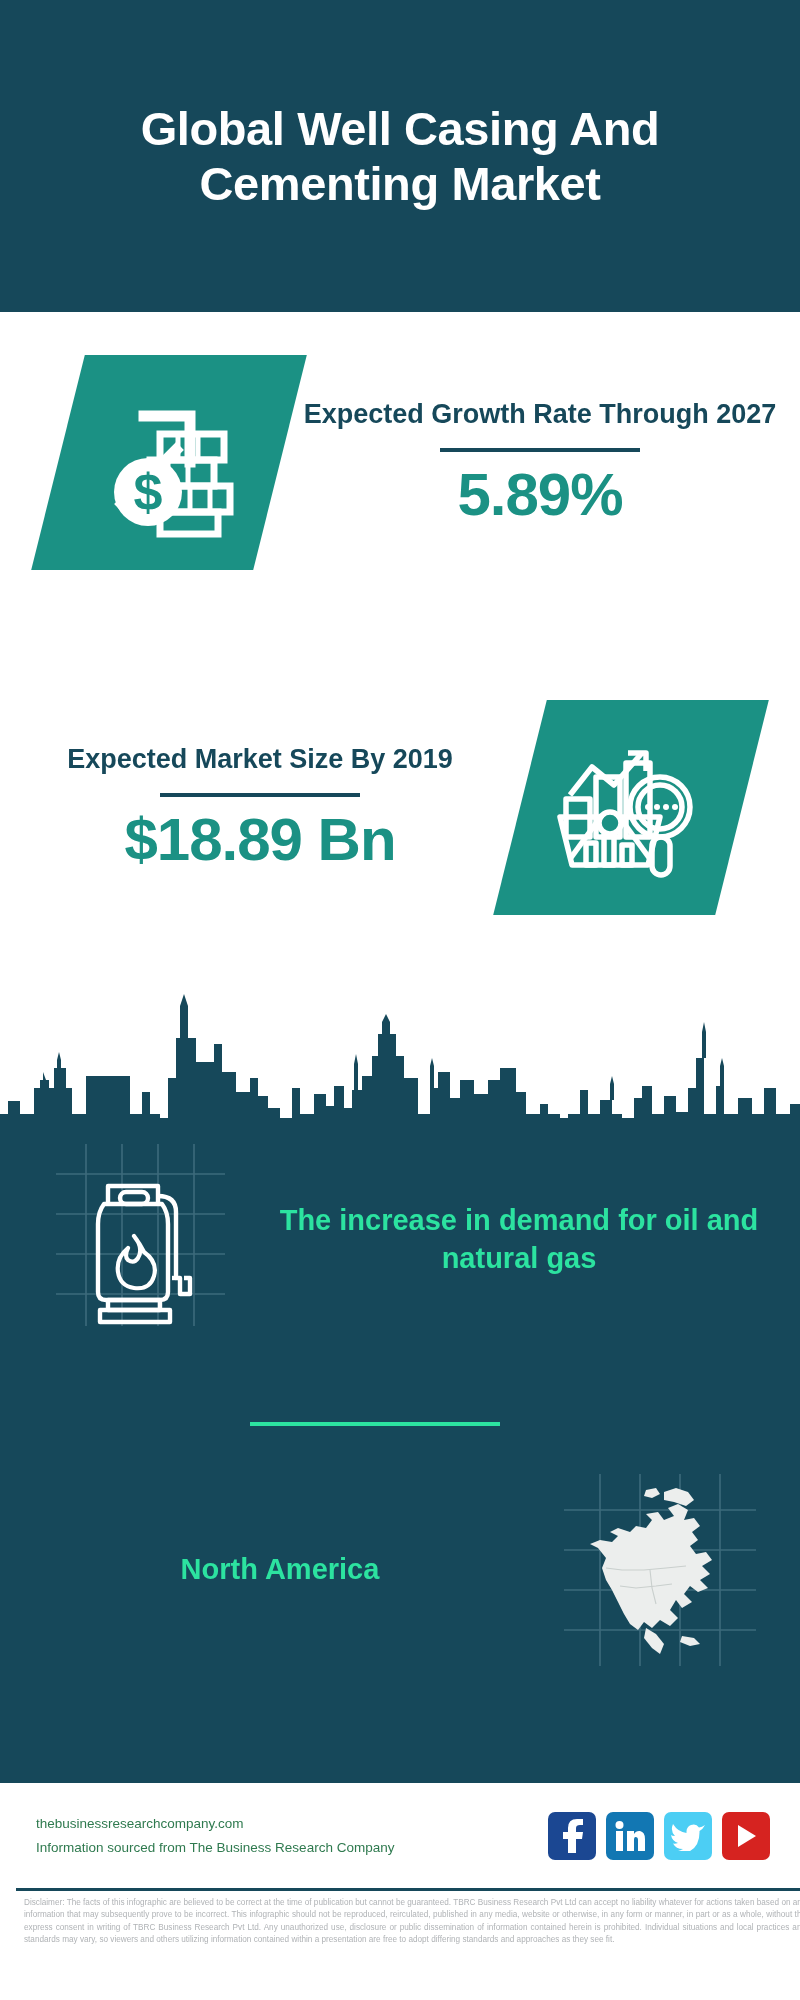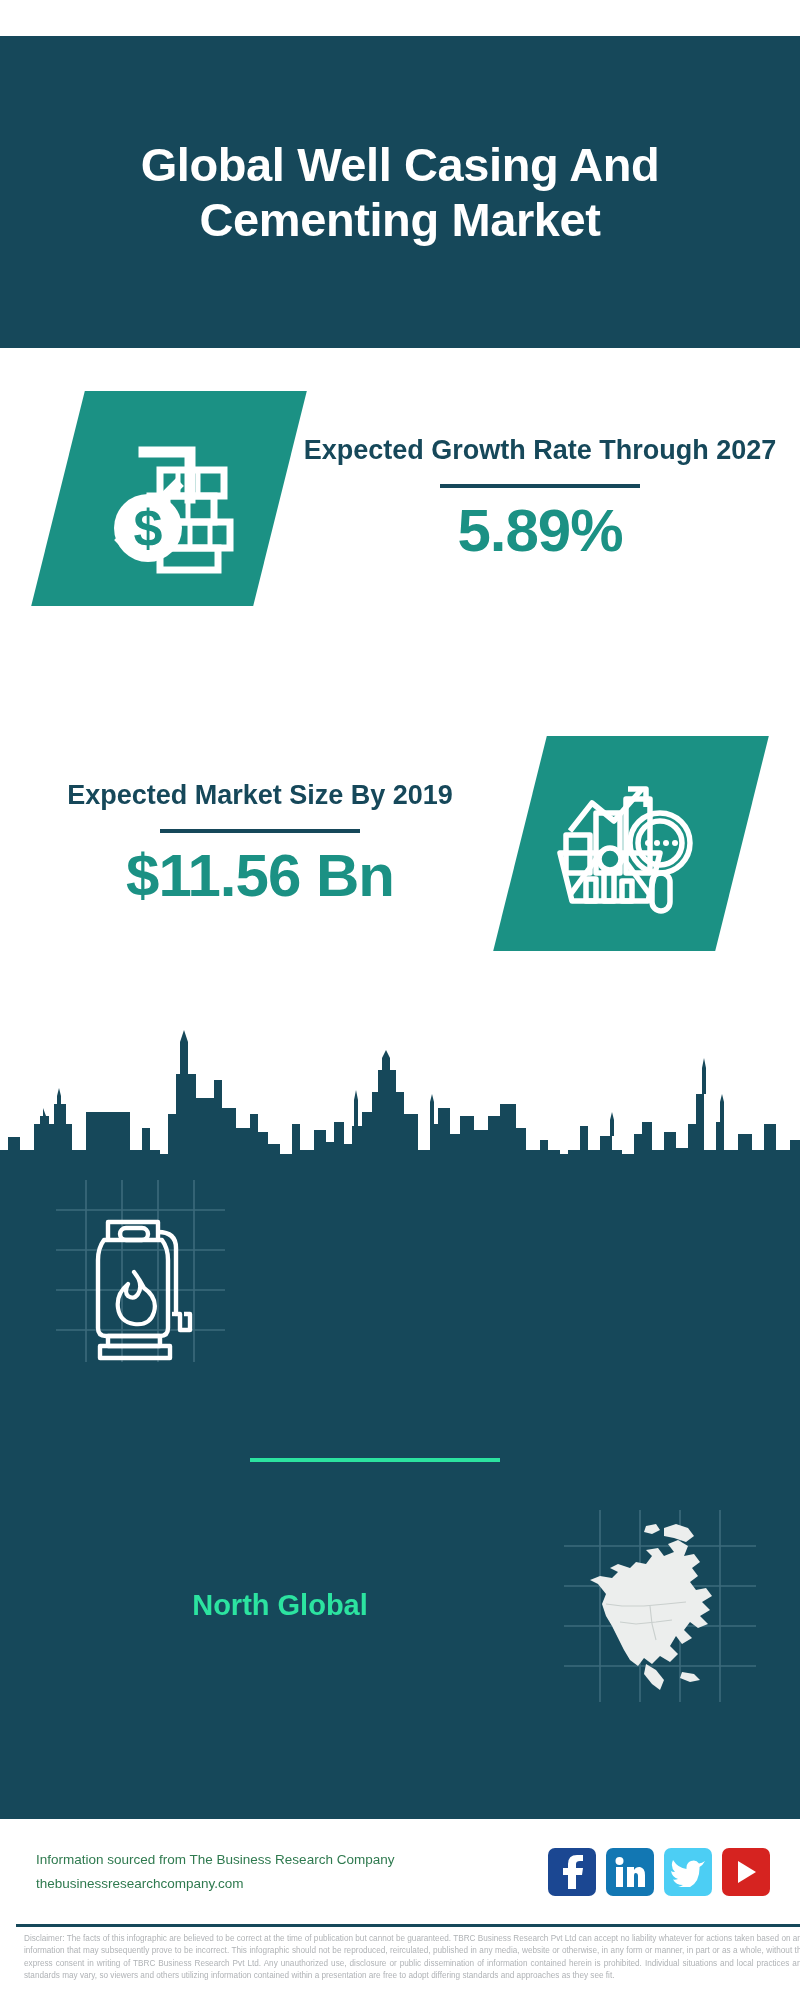--- a/index.html
+++ b/index.html
@@ -8,21 +8,20 @@
     height: 2000px;
     font-family: "Liberation Sans", sans-serif;
     background: #ffffff;
     overflow: hidden;
   }
   .page {
     position: relative;
     width: 800px;
     height: 1750px;
     background: #ffffff;
-    margin-top: 36px;
   }
 
   
   .header {
     position: absolute;
     left: 0; top: 0;
     width: 800px; height: 312px;
     background: #16485a;
     display: flex;
     align-items: center;
@@ -237,21 +236,21 @@
       <div class="stat-label">Expected Growth Rate Through 2027</div>
       <div class="stat-rule"></div>
       <div class="stat-value">5.89%</div>
     </div>
   </div>
 
   <div class="stat-row row1" style="top:700px">
     <div class="stat-text">
       <div class="stat-label">Expected Market Size By 2019</div>
       <div class="stat-rule"></div>
-      <div class="stat-value">$11.56 Bn</div>
+      <div class="stat-value">$18.89 Bn</div>
     </div>
     <div class="para-badge" style="margin-right:58px">
       <div class="para-inner">
         <span>
         <svg width="150" height="150" viewBox="0 0 150 150">
           <g fill="none" stroke="#ffffff" stroke-width="5.5" stroke-linejoin="round">
 
             <polyline points="14,62 36,34 58,52 86,20"></polyline>
             <polyline points="72,20 90,20 90,38"></polyline>
 
@@ -339,28 +338,29 @@
           <rect x="60" y="160" width="52" height="10"></rect>
           <rect x="52" y="170" width="70" height="12"></rect>
         </g>
         <path fill="none" stroke="#ffffff" stroke-width="4.2" stroke-linejoin="round" d="M86 96 Q96 108 90 118 Q86 124 80 120 Q76 116 80 108
                  Q68 118 70 132 Q72 146 86 148 Q102 150 106 136
                  Q110 122 96 112 Q92 104 86 96 Z"></path>
       </svg>
       </span>
     </div>
     <div class="fact-text">
+      <div class="fact-hl">The increase in  demand for oil and natural gas</div>
     </div>
   </div>
 
   <div class="divider-rule"></div>
 
   <div class="fact-row fact-row-2">
     <div class="fact-text">
-      <div class="fact-hl">North Global</div>
+      <div class="fact-hl">North America</div>
     </div>
     <div class="grid-icon" style="margin-right:40px;width:200px">
       <span>
       <svg width="200" height="200" viewBox="0 0 200 200">
         <g stroke="#3d6b7c" stroke-width="1.6">
           <line x1="4" y1="40" x2="196" y2="40"></line>
           <line x1="4" y1="80" x2="196" y2="80"></line>
           <line x1="4" y1="120" x2="196" y2="120"></line>
           <line x1="4" y1="160" x2="196" y2="160"></line>
           <line x1="40" y1="4" x2="40" y2="196"></line>
@@ -387,22 +387,22 @@
           <path d="M60 116 L76 118 L96 116 L112 114"></path>
           <path d="M90 100 L92 118 L96 134"></path>
         </g>
       </svg>
       </span>
     </div>
   </div>
 
   <div class="footer">
     <div class="footer-src">
+      <div>thebusinessresearchcompany.com</div>
       <div>Information sourced from The Business Research Company</div>
-      <div>thebusinessresearchcompany.com</div>
     </div>
     <div class="social">
       <div class="social-ico ico-fb">
         <svg width="26" height="34" viewBox="0 0 26 34">
             <path fill="#ffffff" d="M17 34 V20 H23 L24 13 H17 V9 Q17 6 21 6 H24 V0 H18 Q9 0 9 9 V13 H4 V20 H9 V34 Z"></path>
           </svg>
       </div>
       <div class="social-ico ico-li">
         <svg width="32" height="30" viewBox="0 0 32 30">
           <rect x="2" y="10" width="7" height="20" fill="#ffffff"></rect>

